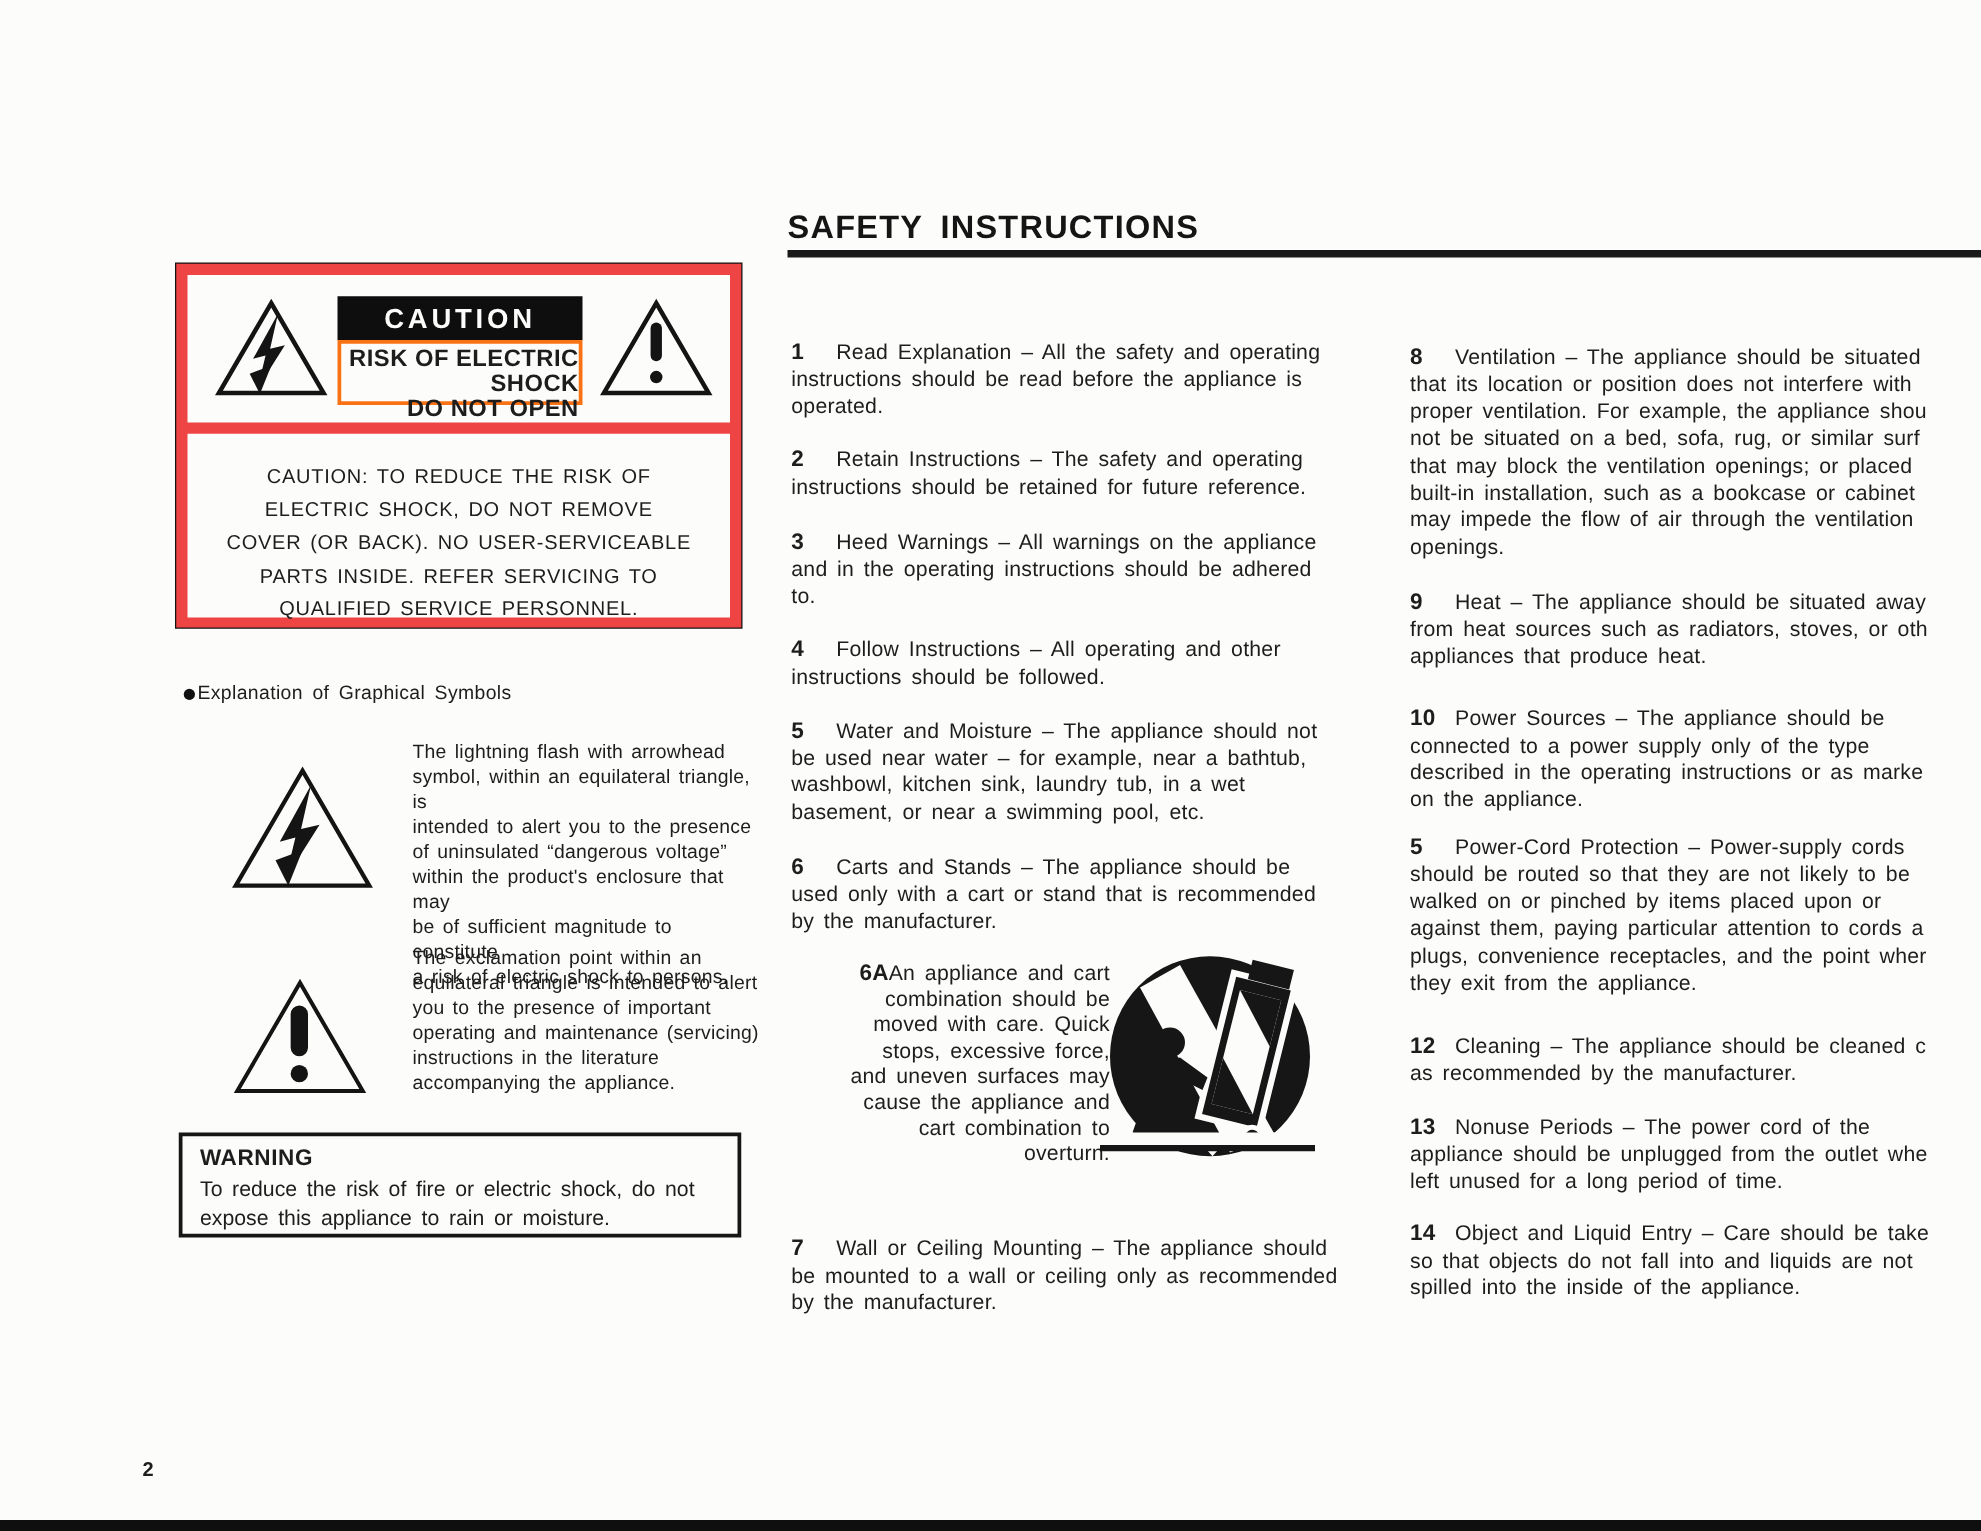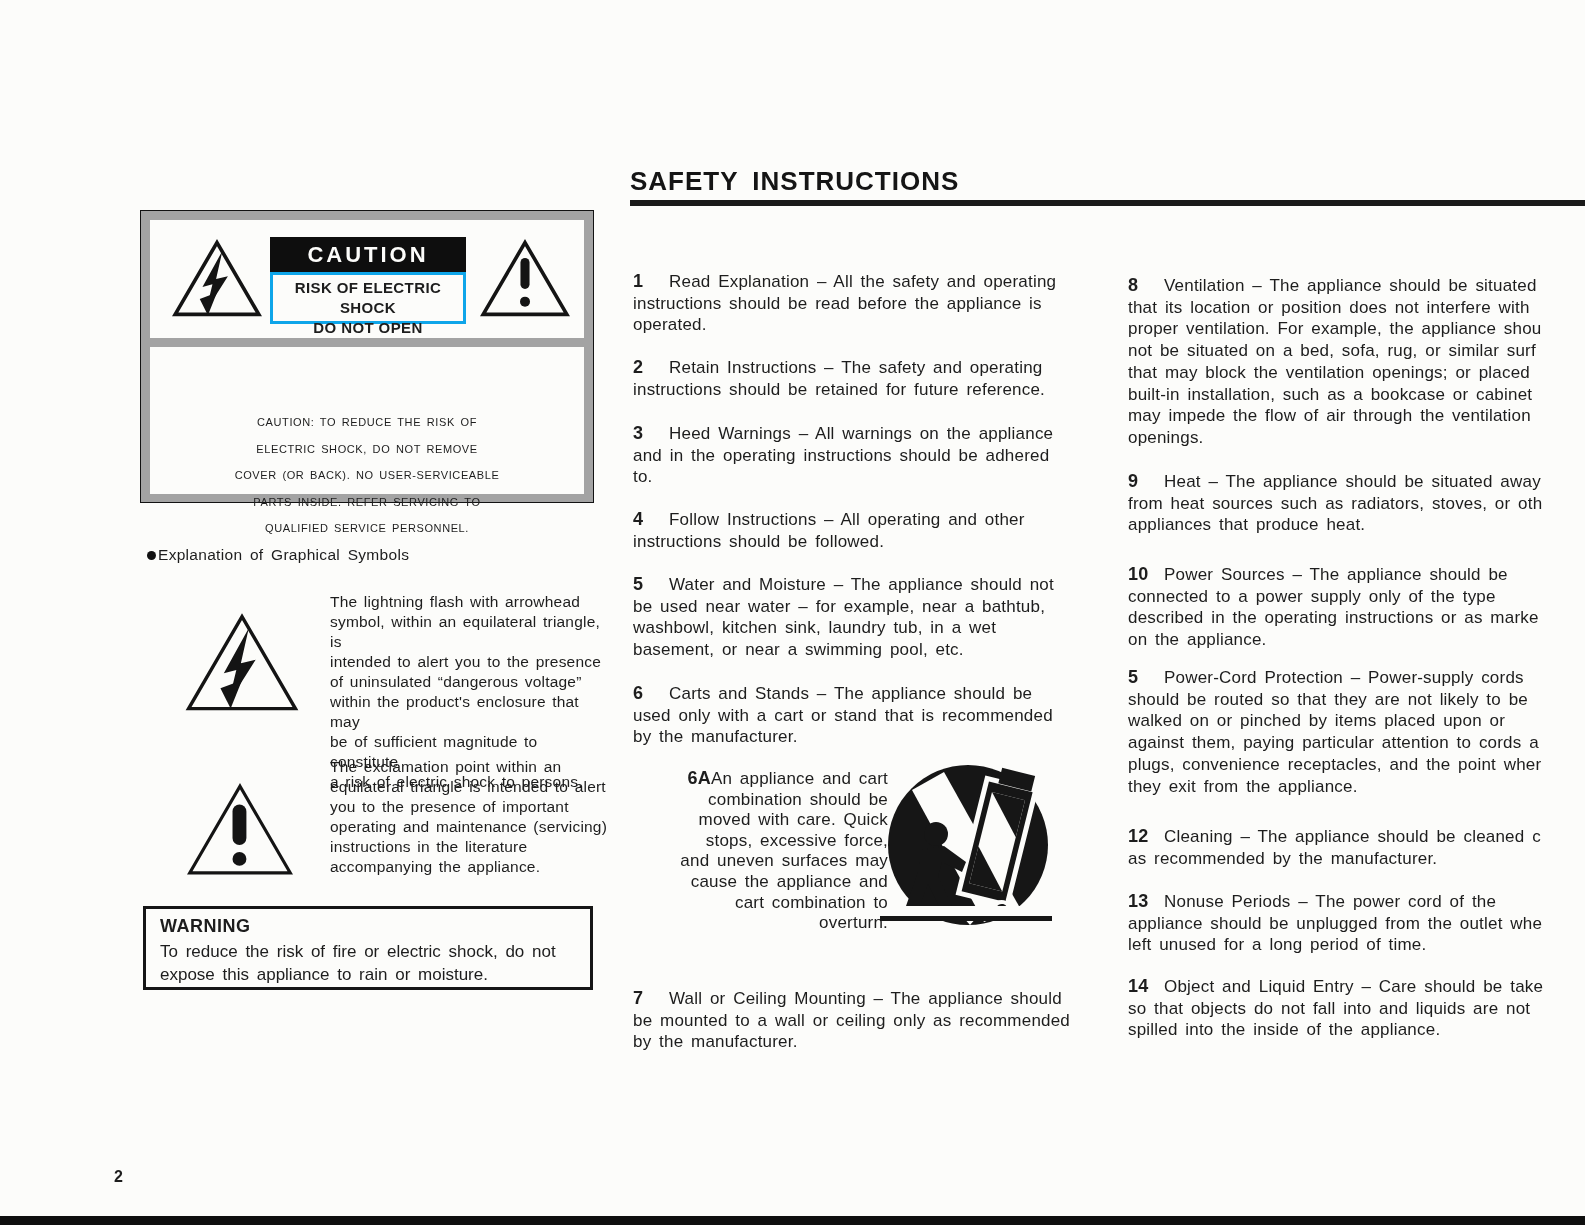--- a/index.html
+++ b/index.html
@@ -12,32 +12,32 @@
     color:#1d1d1d;
   }
   .abs{position:absolute;}
   .pre{white-space:pre-line;}
   
   .main-title{
     font-size:26px;font-weight:bold;letter-spacing:1px;word-spacing:6px;color:#151515;
   }
   .title-rule{background:#1a1a1a;height:6px;}
   
-  .caution-outer{background:#a3a3a3;box-shadow:0 0 0 1px #121212;}
+  .caution-outer{background:#ef4444;box-shadow:0 0 0 1px #121212;}
   .caution-panel{position:absolute;left:9px;right:9px;background:#fcfcfa;}
   .caution-label{
     background:#0e0e0e;color:#fcfcfa;font-weight:bold;font-size:22px;
     letter-spacing:3px;text-align:center;line-height:35px;
   }
   .risk-box{
-    border:3px solid #0ea5e9;text-align:center;font-weight:bold;font-size:15px;
+    border:3px solid #f97316;text-align:right;font-weight:bold;font-size:19px;
     line-height:20px;padding-top:3px;letter-spacing:.4px;
   }
   .caution-body{
-    font-size:11px;line-height:26.5px;text-align:center;letter-spacing:.6px;word-spacing:2px;margin-top:40px;
+    font-size:16px;line-height:26.5px;text-align:center;letter-spacing:.6px;word-spacing:2px;
   }
   
   .expl-heading{font-size:15.5px;letter-spacing:.3px;word-spacing:3px;}
   .bullet-dot{width:9px;height:9px;border-radius:50%;background:#111;}
   .symbol-text{font-size:15.5px;line-height:20px;letter-spacing:.2px;word-spacing:2px;}
   
   .warning-box{border:3px solid #161616;background:#fcfcfa;padding:7px 14px 0 14px;box-sizing:border-box;}
   .warning-title{font-size:18px;font-weight:bold;letter-spacing:.5px;}
   .warning-body{font-size:17px;line-height:23px;word-spacing:3px;margin-top:3px;}
   

